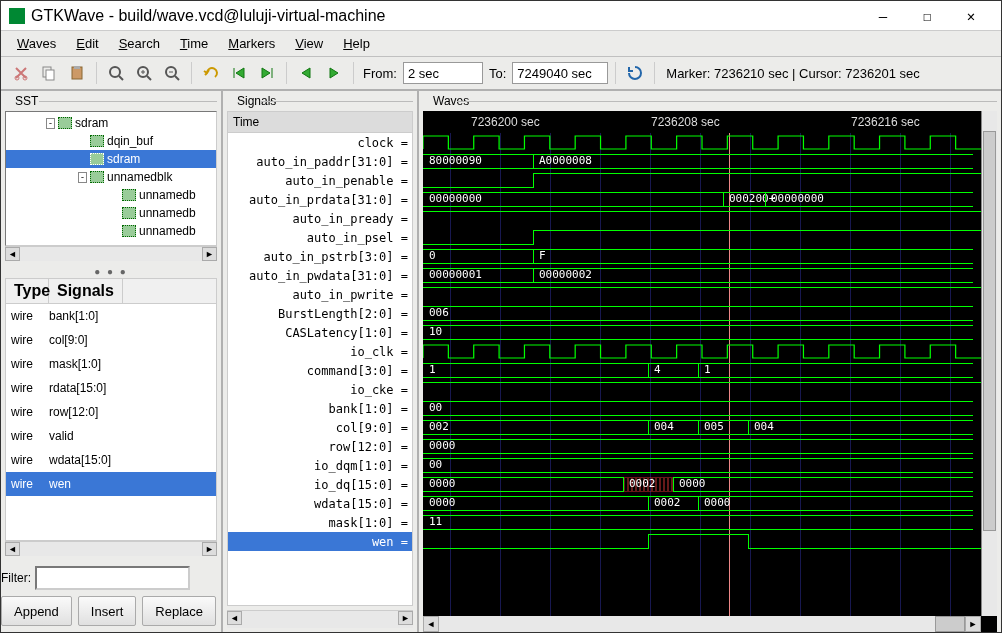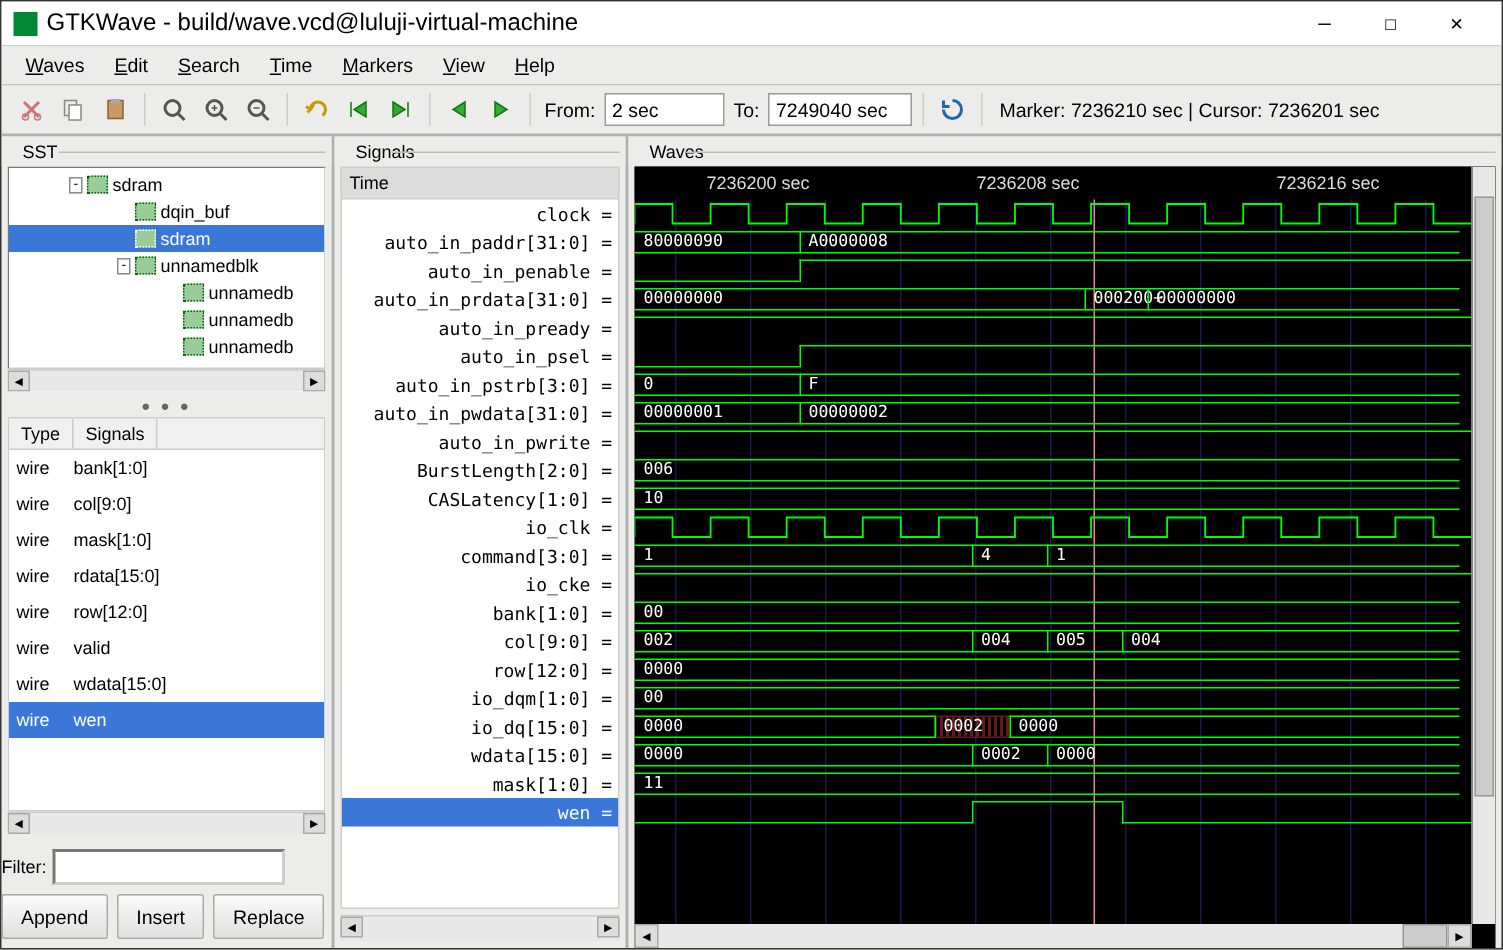--- a/index.html
+++ b/index.html
@@ -38,21 +38,21 @@
 .tree .node .tg { font-family:monospace; width:9px; text-align:center; border:1px solid #888; font-size:9px; line-height:9px; margin-right:3px; background:#fff;}
 .tree .node .ti { width:14px; height:12px; background:#9c9; border:1px dotted #060; margin-right:3px; display:inline-block;}
 .tree .node.sel { background:#3a77d6; color:#fff; }
 .tree .node.sel .ti { border-color:#fff; }
 .hscroll { height:15px; background:#e8e8e8; border-top:1px solid #ccc; display:flex; }
 .hscroll .arr { width:15px; height:14px; background:#ddd; border:1px solid #aaa; font-size:9px; display:flex; align-items:center; justify-content:center;}
 .hscroll .track { flex:1; }
 
 .sst .dots { text-align:center; letter-spacing:2px; color:#666; font-size:10px; padding:1px 0;}
 .sst .siglist-head { display:flex; border:1px solid #ccc; background:#f0f0f0; }
-.sst .siglist-head span { padding:3px 8px; border-right:1px solid #ccc; font-size:12px;}
+.sst .siglist-head span { padding:3px 8px; border-right:1px solid #ccc; font-size:16px;font-weight:bold;}
 .sst .siglist { flex:1; border:1px solid #ccc; border-top:none; overflow:auto; background:#fff;}
 .sst .siglist .row { display:flex; height:24px; align-items:center; }
 .sst .siglist .row span:first-child { width:43px; padding-left:5px;}
 .sst .siglist .row.sel { background:#3a77d6; color:#fff;}
 
 .sst .filterrow { display:flex; align-items:center; gap:4px; padding:6px 0; }
 .sst .filterrow input { height:24px; border:2px inset #ccc; width:155px; background:#fff;}
 .sst .btnrow { display:flex; gap:6px; padding-bottom:6px;}
 .sst .btnrow button { height:30px; padding:0 12px; background:linear-gradient(#fafafa,#e0e0e0); border:1px solid #aaa; border-radius:2px; font-size:13px;text-align:center;}
 

